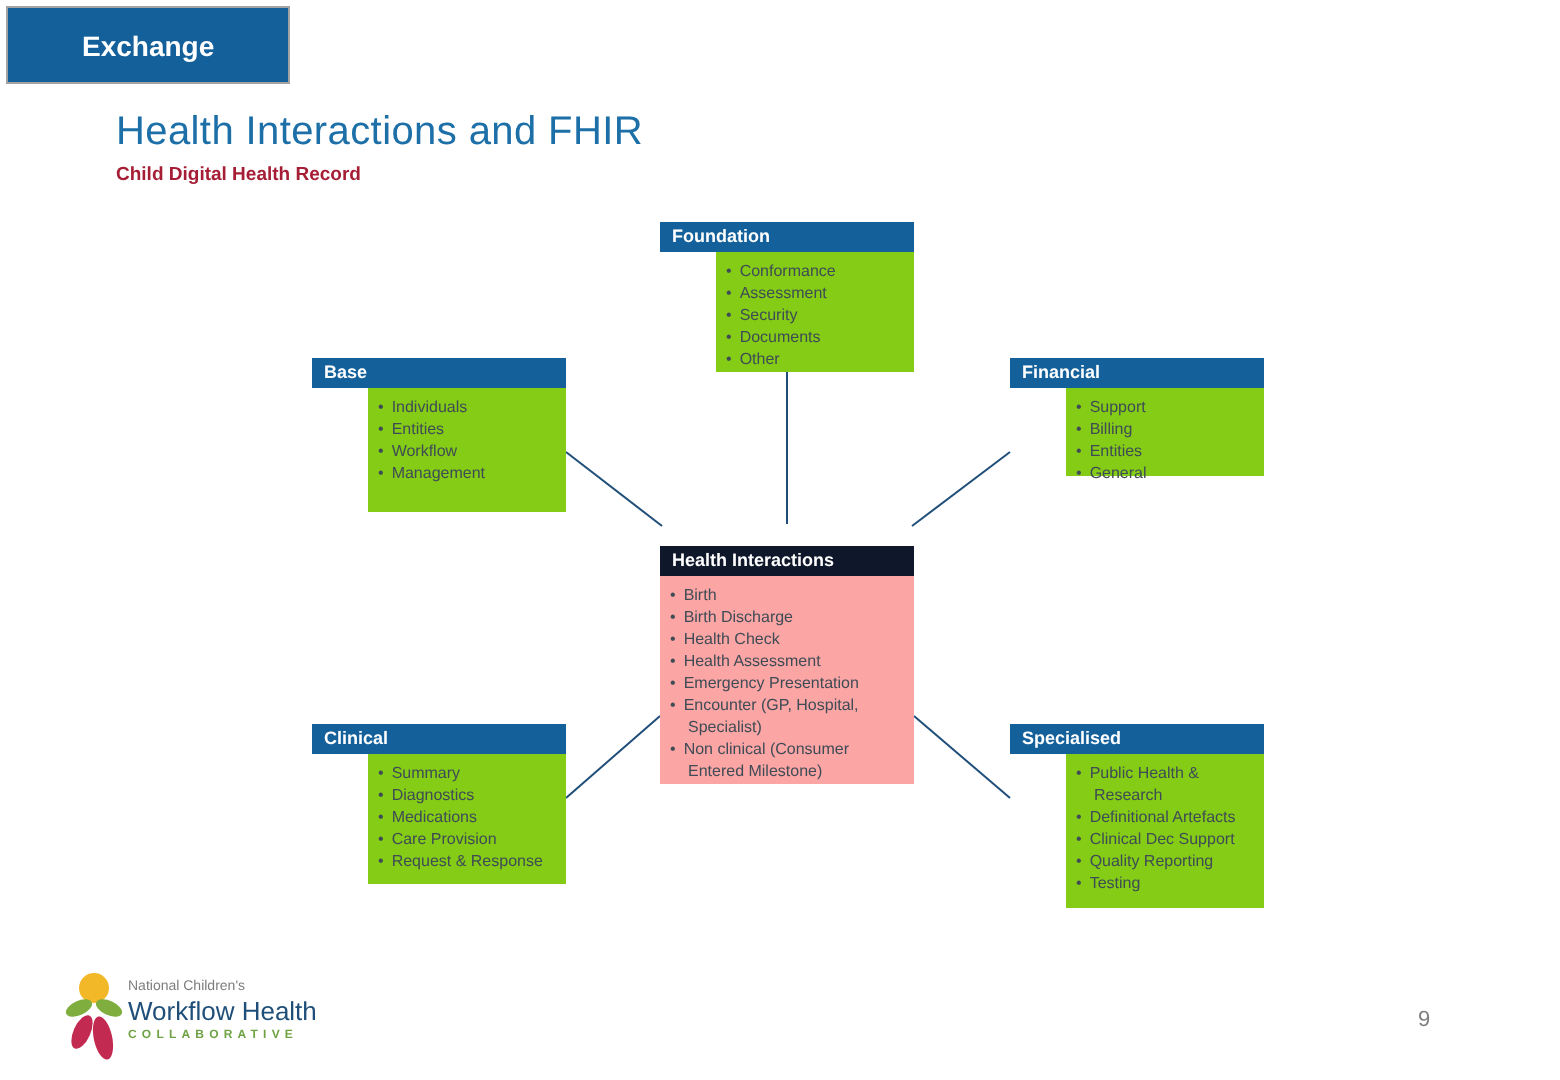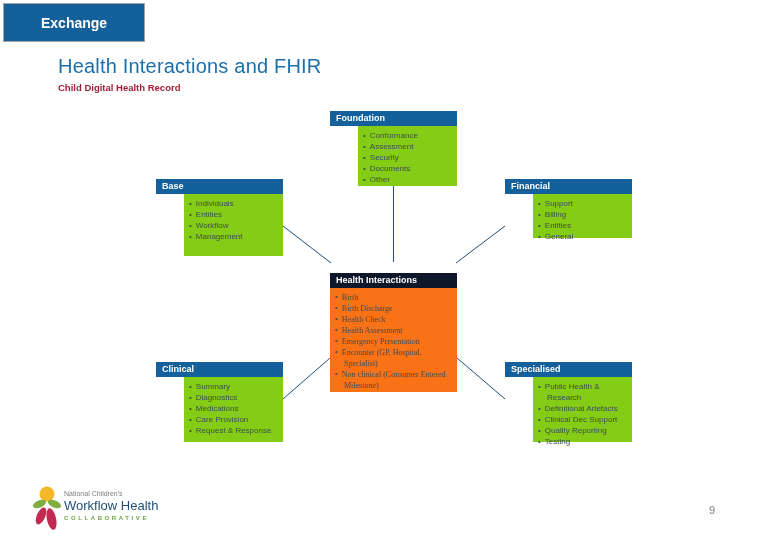--- a/index.html
+++ b/index.html
@@ -28,39 +28,39 @@
   
   .box{position:absolute;width:127px;}
   .box-header{
     height:15px;line-height:15px;font-size:9px;font-weight:bold;color:#ffffff;
     padding-left:6px;box-sizing:border-box;
   }
   .box-header.blue{background:#14609b;}
   .box-header.green{background:#0f172a;margin-top:11px;}
   .box-body{box-sizing:border-box;padding:4px 3px 0 5px;}
   .box-body.gray{background:#84cc16;margin-left:28px;}
-  .box-body.lgreen{background:#f97316;font-family:Liberation Serif, serif;}
+  .box-body.lgreen{background:#fca5a5;}
   .box-body ul{margin:0;padding:0;list-style:none;}
   .box-body li{
     font-size:8px;line-height:11px;color:#3f4b55;
     padding-left:9px;text-indent:-9px;
   }
   .box-body li::before{content:"\2022";margin-right:4px;}
   .pos-foundation{left:330px;top:111px;}
   .pos-base{left:156px;top:179px;border-radius:26px;}
   .pos-financial{left:505px;top:179px;}
   .pos-hi{left:330px;top:262px;}
   .pos-clinical{left:156px;top:362px;}
   .pos-specialised{left:505px;top:362px;}
   .h-foundation{height:60px;}
   .h-base{height:62px;}
   .h-financial{height:44px;}
   .h-hi{height:104px;}
   .h-clinical{height:65px;}
-  .h-specialised{height:65px;}
+  .h-specialised{height:77px;}
   
   .logo{position:absolute;left:30px;top:485px;width:200px;height:50px;}
   .logo-mark{position:absolute;left:0;top:0;}
   .logo-text{position:absolute;left:34px;top:5px;line-height:1;}
   .logo-line1{font-size:7px;color:#7d7d7d;margin-bottom:2px;}
   .logo-line2{font-size:13px;color:#1f4e79;margin-bottom:3px;}
   .logo-line3{font-size:6px;font-weight:bold;color:#6fa243;letter-spacing:2.6px;}
   .page-number{
     position:absolute;left:700px;top:504px;width:24px;text-align:center;
     font-size:11px;color:#808080;

